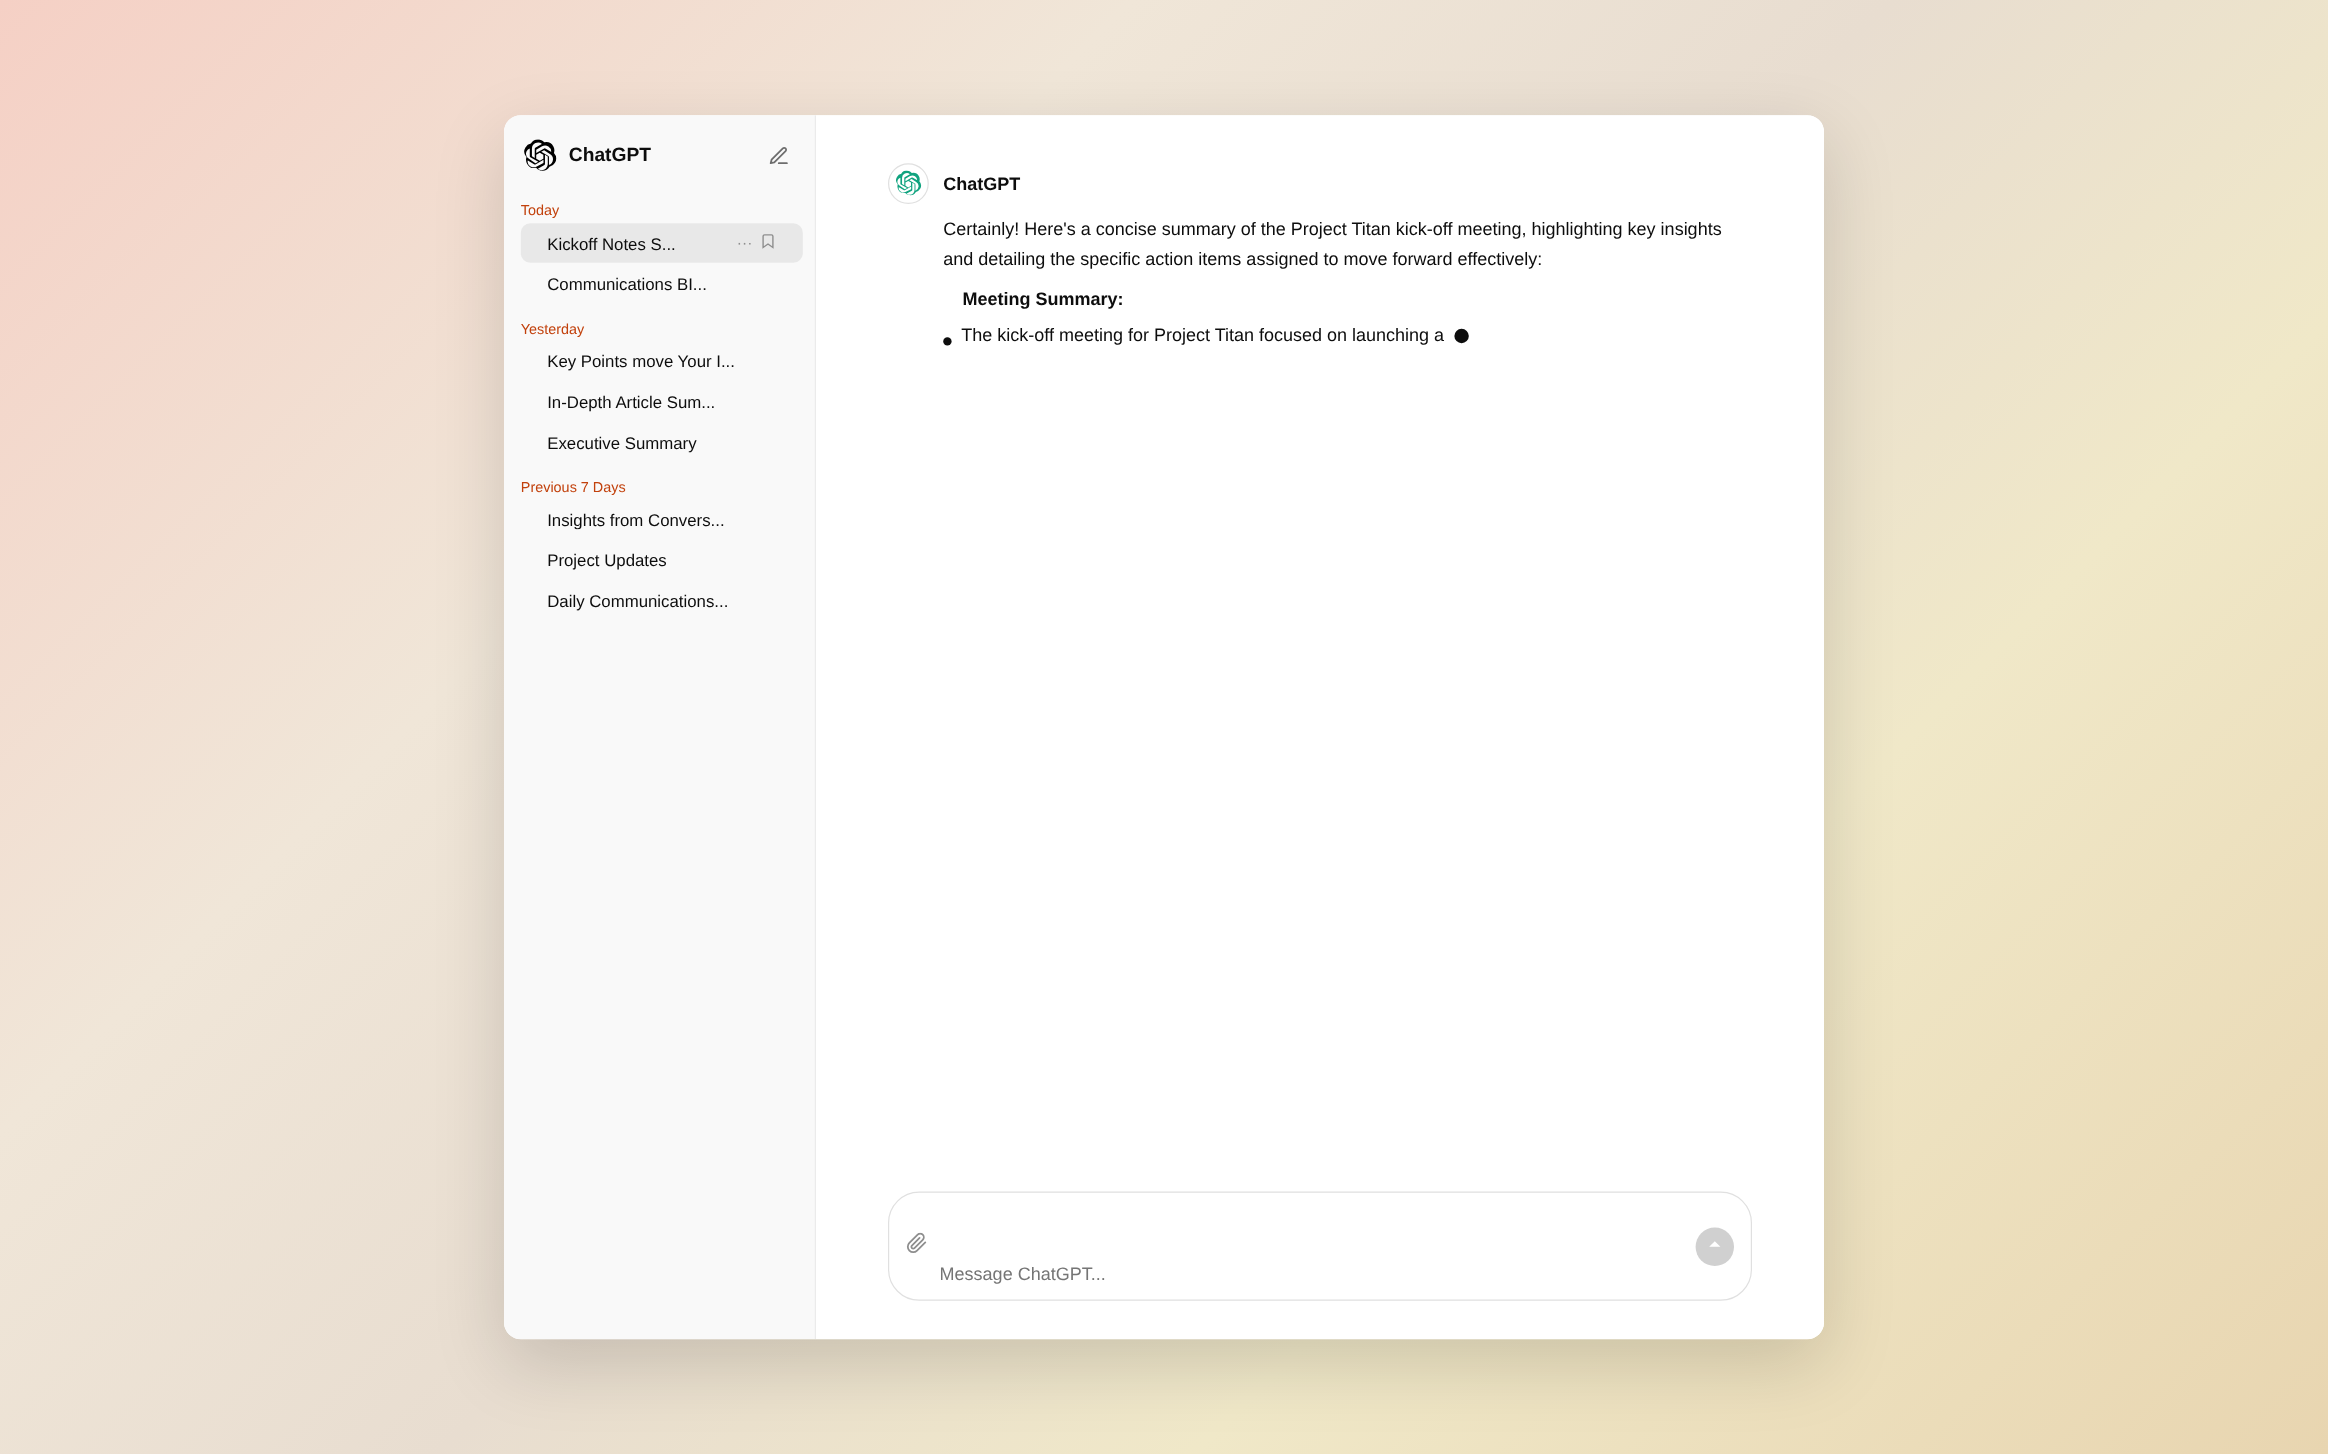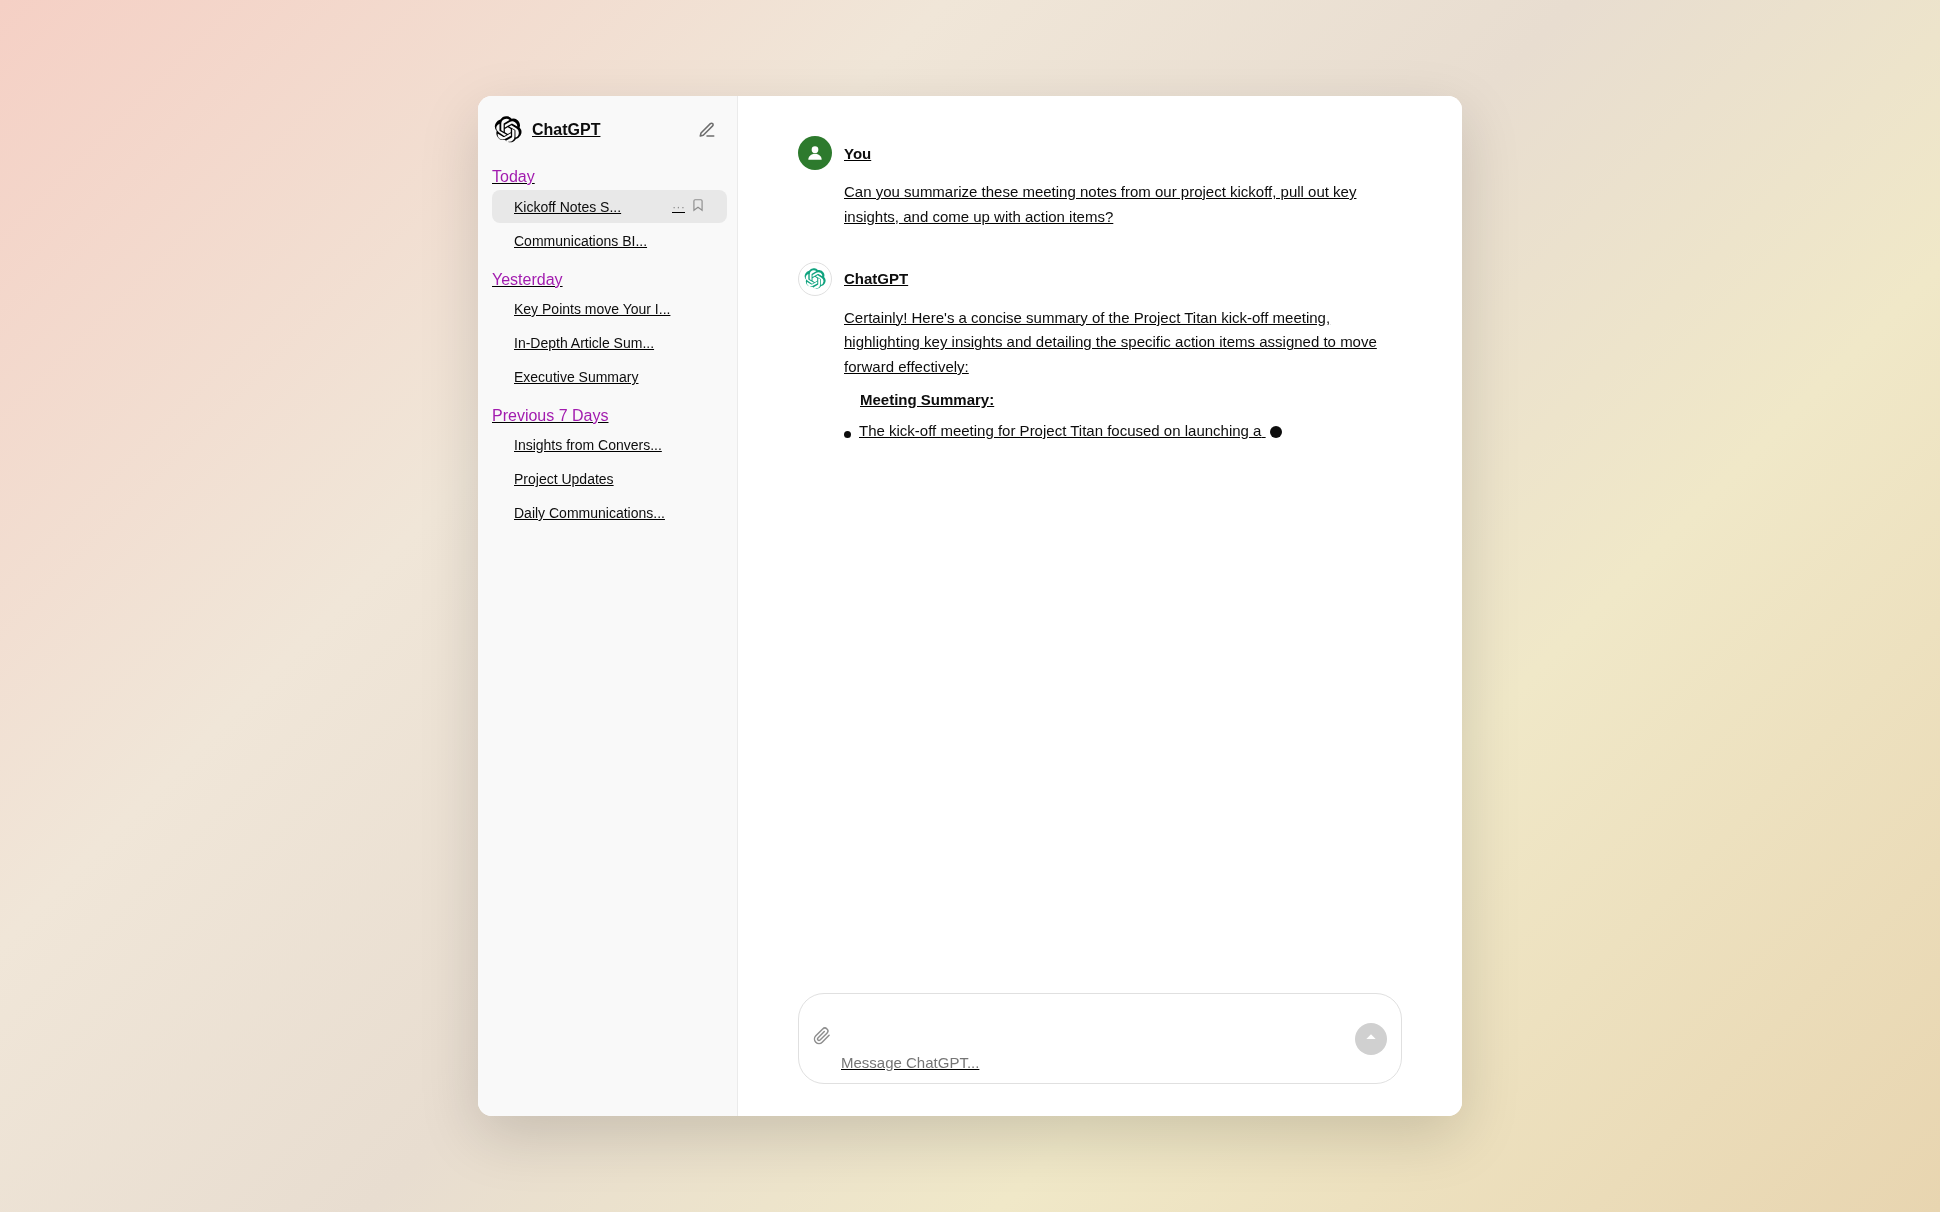--- a/index.html
+++ b/index.html
@@ -8,28 +8,27 @@
       width: 1940px;
       height: 1212px;
       background: linear-gradient(135deg, #f5d0c5 0%, #f0e6d8 30%, #e8ddd0 50%, #f0e8c8 70%, #e8d5b0 100%);
       display: flex;
       align-items: center;
       justify-content: center;
       font-family: -apple-system, BlinkMacSystemFont, 'Segoe UI', sans-serif;
     }
 
     .app-window {
-      width: 984px;
+      width: 1100px;
       height: 1020px;
       background: #ffffff;
       border-radius: 14px;
       box-shadow: 0 20px 60px rgba(0,0,0,0.15);
       display: flex;
       overflow: hidden;
-      text-decoration: underline;
     }
 
     
     .sidebar {
       width: 260px;
       min-width: 260px;
       background: #f9f9f9;
       border-right: 1px solid #ebebeb;
       display: flex;
       flex-direction: column;
@@ -68,22 +67,22 @@
       display: flex;
       align-items: center;
       justify-content: center;
     }
 
     .sidebar-section {
       padding: 8px 10px 4px 14px;
     }
 
     .section-label {
-      font-size: 16px;
-      color: #a21caf;
+      font-size: 12px;
+      color: #c2410c;
       font-weight: 500;
       margin-bottom: 4px;
     }
 
     .chat-item {
       padding: 8px 22px;
       border-radius: 8px;
       cursor: pointer;
       font-size: 14px;
       color: #0d0d0d;
@@ -328,35 +327,20 @@
       </div>
       <div class="chat-item">
         <span class="chat-item-text">Daily Communications...</span>
       </div>
     </div>
   </div>
 
   <div class="main">
     <div class="messages-area">
 
-      <div class="message">
-        <div class="message-header">
-          <div class="avatar avatar-user">
-
-            <svg width="20" height="20" viewBox="0 0 24 24" fill="white">
-              <circle cx="12" cy="8" r="4"></circle>
-              <path d="M4 20c0-4 3.6-7 8-7s8 3 8 7"></path>
-            </svg>
-          </div>
-          <span class="avatar-label">You</span>
-        </div>
-        <div class="message-body">
-          <p>Can you summarize these meeting notes from our project kickoff, pull out key insights, and come up with action items?</p>
-        </div>
-      </div>
 
       <div class="message">
         <div class="message-header">
           <div class="avatar avatar-gpt">
             <svg class="gpt-svg" viewBox="0 0 41 41" fill="none" xmlns="http://www.w3.org/2000/svg">
               <path d="M37.532 16.87a9.963 9.963 0 0 0-.856-8.184 10.078 10.078 0 0 0-10.855-4.835 9.964 9.964 0 0 0-6.205-3.404A10.079 10.079 0 0 0 9.396 5.277a9.967 9.967 0 0 0-6.664 4.834 10.08 10.08 0 0 0 1.24 11.817 9.965 9.965 0 0 0 .856 8.185 10.079 10.079 0 0 0 10.855 4.835 9.965 9.965 0 0 0 6.205 3.404 10.079 10.079 0 0 0 10.2-4.829 9.967 9.967 0 0 0 6.664-4.834 10.079 10.079 0 0 0-1.24-11.818zM22.498 37.886a7.474 7.474 0 0 1-4.799-1.735c.061-.033.168-.091.237-.134l7.964-4.6a1.294 1.294 0 0 0 .655-1.134V19.054l3.366 1.944a.12.12 0 0 1 .066.092v9.299a7.505 7.505 0 0 1-7.49 7.496zM6.392 31.006a7.471 7.471 0 0 1-.894-5.023c.06.036.162.099.237.141l7.964 4.6a1.297 1.297 0 0 0 1.308 0l9.724-5.614v3.888a.12.12 0 0 1-.048.103L16.58 33.2a7.504 7.504 0 0 1-10.188-2.194zm-2.261-16.443a7.471 7.471 0 0 1 3.904-3.289c0 .068-.004.19-.004.274v9.201a1.294 1.294 0 0 0 .654 1.132l9.723 5.614-3.366 1.944a.12.12 0 0 1-.114.012L7.044 23.86a7.504 7.504 0 0 1-2.913-9.297zm27.658 6.437l-9.724-5.615 3.367-1.943a.121.121 0 0 1 .114-.012l7.048 4.567a7.503 7.503 0 0 1-1.158 13.528v-9.476a1.293 1.293 0 0 0-.647-1.049zm3.35-5.043c-.059-.037-.162-.099-.236-.141l-7.965-4.6a1.298 1.298 0 0 0-1.308 0l-9.723 5.614v-3.888a.12.12 0 0 1 .048-.103l7.095-4.097a7.505 7.505 0 0 1 11.09 7.215zm-21.063 6.929l-3.367-1.944a.12.12 0 0 1-.065-.092v-9.299a7.505 7.505 0 0 1 12.293-5.756 6.94 6.94 0 0 0-.236.134l-7.965 4.6a1.294 1.294 0 0 0-.654 1.132l-.006 11.225zm1.829-3.943l4.33-2.501 4.332 2.5v4.998l-4.331 2.5-4.331-2.5V19.943z" fill="#10a37f"></path>
             </svg>
           </div>
           <span class="avatar-label">ChatGPT</span>
         </div>

